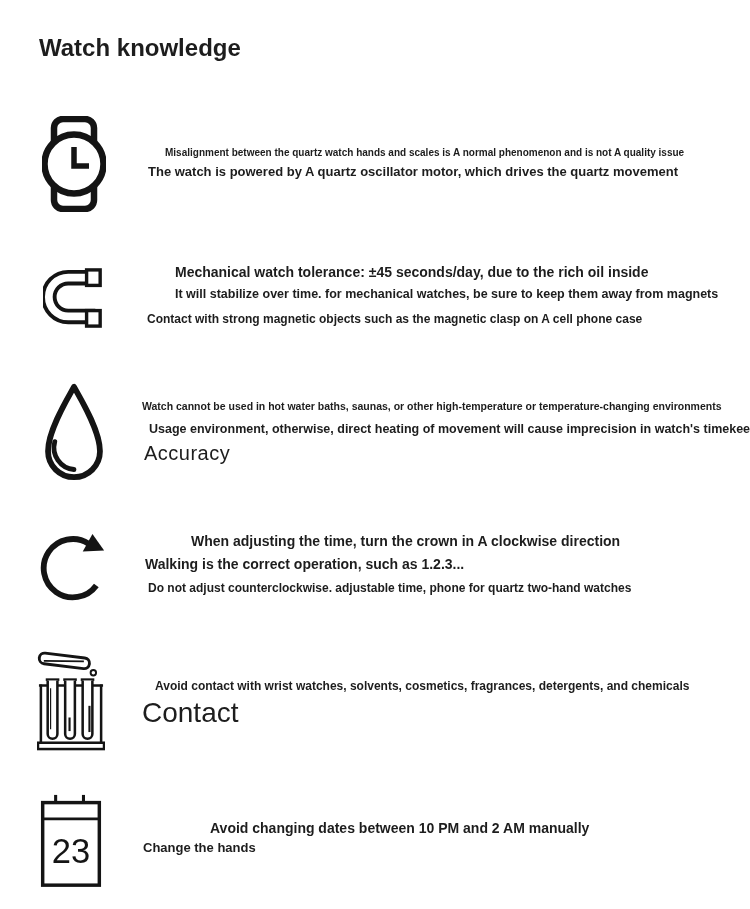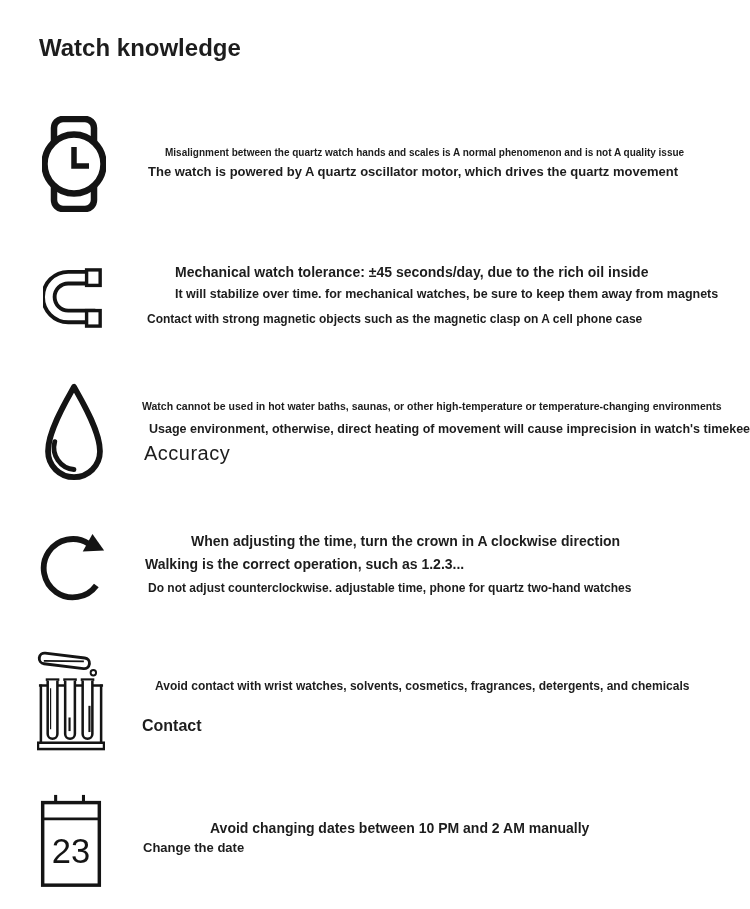--- a/index.html
+++ b/index.html
@@ -21,21 +21,21 @@
     font-weight:bold;line-height:1.15;color:#1d1d1d;
   }
   .fs10{font-size:10px;}
   .fs10-5{font-size:10.5px;}
   .fs11{font-size:12px;}
   .fs12{font-size:12px;}
   .fs12-5{font-size:12.5px;}
   .fs13{font-size:13px;}
   .fs14{font-size:14px;}
   .heading-md{font-size:20px;font-weight:400;letter-spacing:.5px;}
-  .heading-lg{font-size:16px;font-weight:bold;margin-top:20px;}
+  .heading-lg{font-size:28px;font-weight:normal;}
   .icon{position:absolute;}
   .icon svg{display:block;}
 </style>
 </head>
 <body>
 
 <div class="canvas">
 
   <div class="page-title">Watch knowledge</div>
 
@@ -108,15 +108,15 @@
   <div class="icon" style="left:40px;top:793px;">
     <svg width="62" height="96" viewBox="0 0 64 100" fill="none">
       <line x1="16" y1="2" x2="16" y2="18" stroke="#141414" stroke-width="3.2"></line>
       <line x1="45" y1="2" x2="45" y2="18" stroke="#141414" stroke-width="3.2"></line>
       <rect x="2.5" y="10" width="59" height="86" fill="#ffffff" stroke="#141414" stroke-width="3.6"></rect>
       <line x1="2.5" y1="27" x2="61.5" y2="27" stroke="#141414" stroke-width="2.8"></line>
       <text x="32" y="73" text-anchor="middle" font-family="Liberation Sans, sans-serif" font-size="36" font-weight="400" fill="#141414">23</text>
     </svg>
   </div>
   <div class="line fs14" style="left:210px;top:820px;">Avoid changing dates between 10 PM and 2 AM manually</div>
-  <div class="line fs13" style="left:143px;top:841px;">Change the date</div>
+  <div class="line fs13" style="left:143px;top:841px;">Change the hands</div>
 
 </div>
 
 </body></html>

